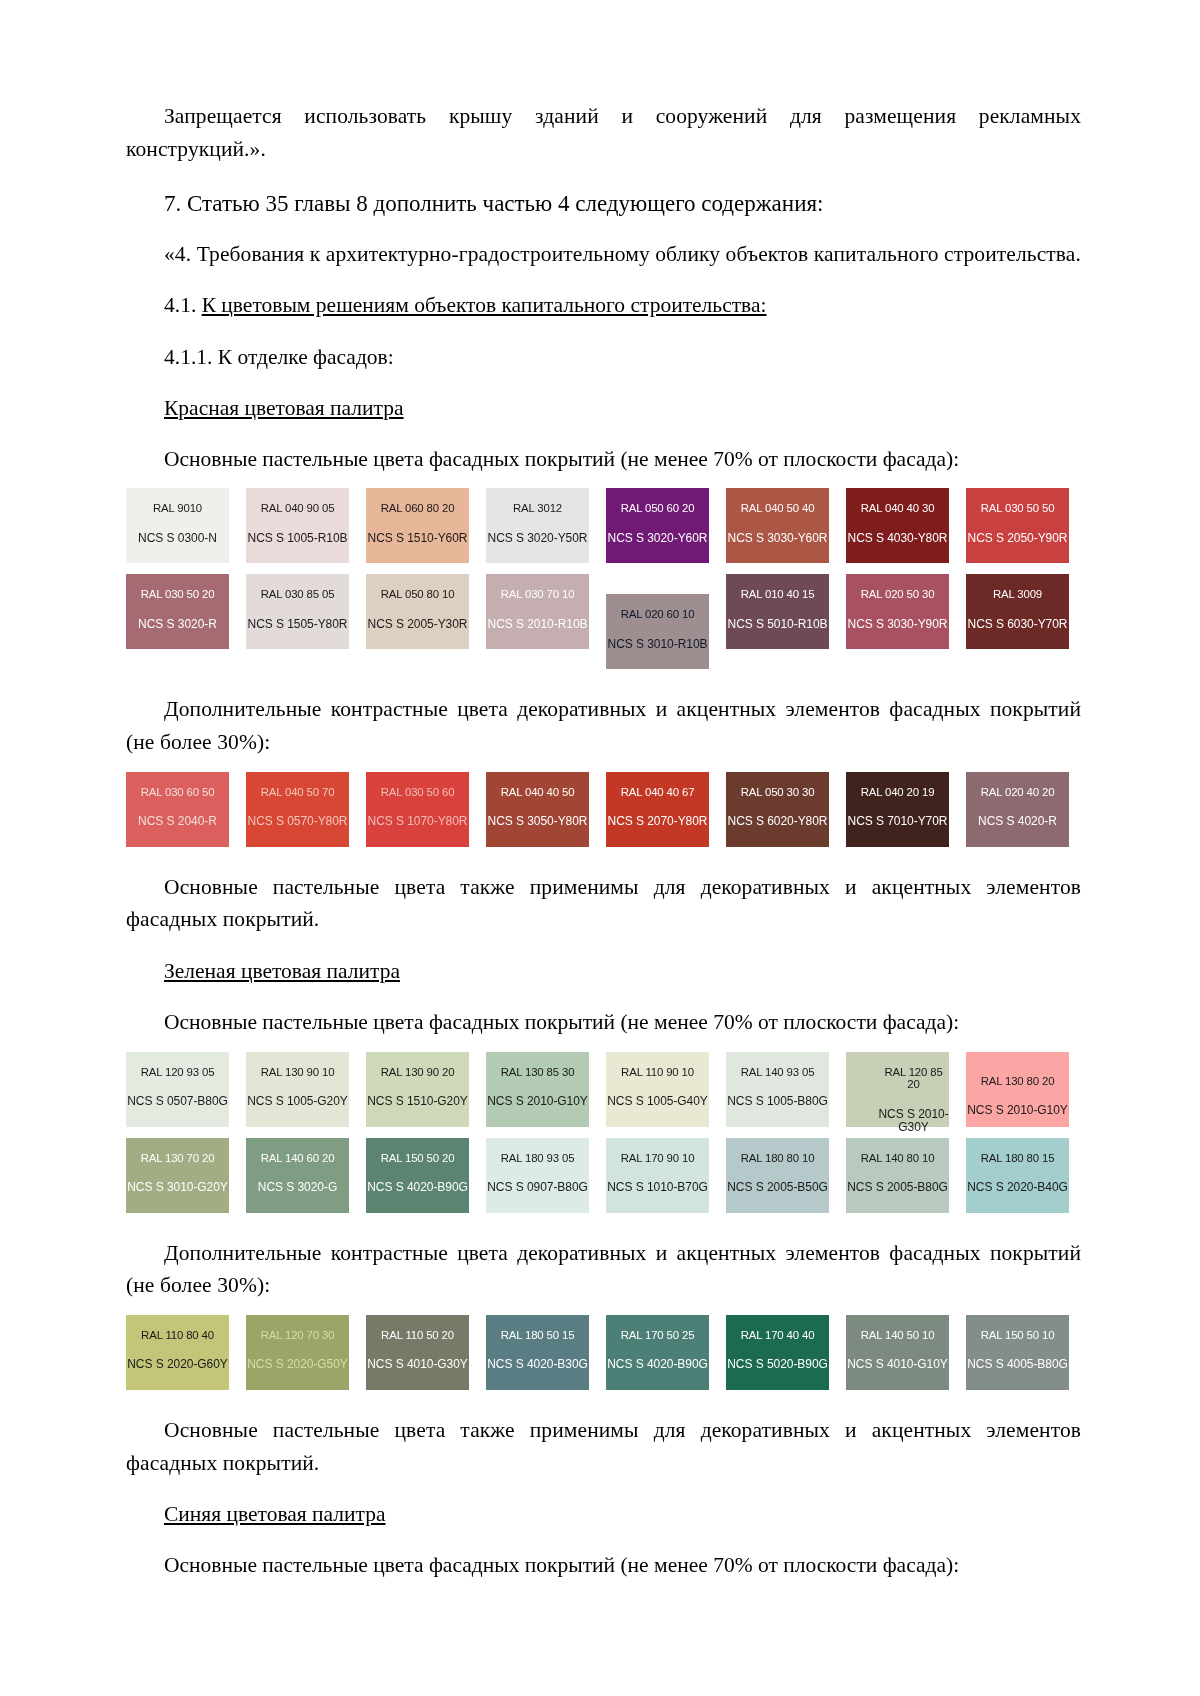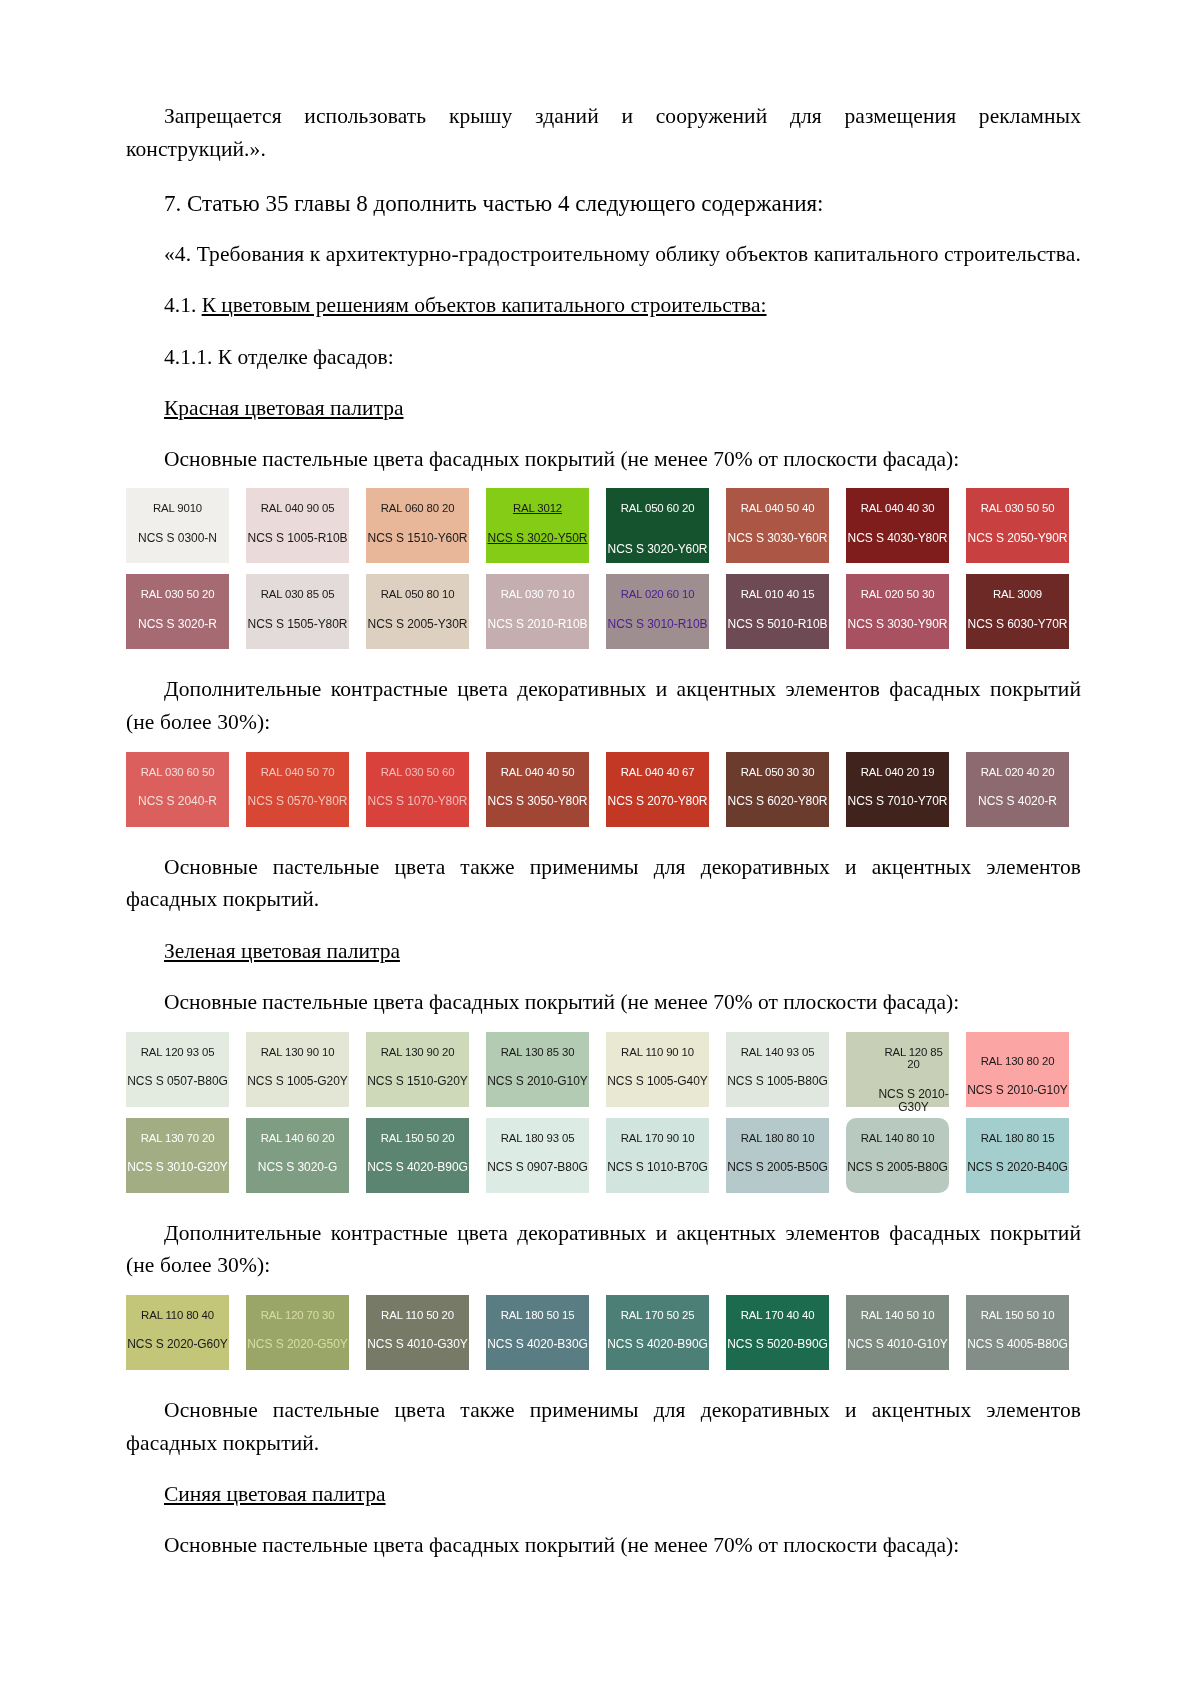--- a/index.html
+++ b/index.html
@@ -115,25 +115,25 @@
           <div class="ncs">NCS S 0300-N</div>
         </div>
         <div class="swatch" style="background: rgb(235, 218, 218); color: rgb(26, 26, 26);">
           <div class="ral">RAL 040 90 05</div>
           <div class="ncs">NCS S 1005-R10B</div>
         </div>
         <div class="swatch" style="background: rgb(232, 183, 154); color: rgb(26, 26, 26);">
           <div class="ral">RAL 060 80 20</div>
           <div class="ncs">NCS S 1510-Y60R</div>
         </div>
-        <div class="swatch" style="background: #84cc16; color: rgb(26, 26, 26); text-decoration: underline;">
+        <div class="swatch" style="background: #e5e5e5; color: rgb(26, 26, 26);">
           <div class="ral">RAL 3012</div>
           <div class="ncs">NCS S 3020-Y50R</div>
         </div>
-        <div class="swatch" style="background: #14532d; color: rgb(255, 255, 255); gap: 11px;">
+        <div class="swatch" style="background: #701a75; color: rgb(255, 255, 255);">
           <div class="ral">RAL 050 60 20</div>
           <div class="ncs">NCS S 3020-Y60R</div>
         </div>
         <div class="swatch" style="background: rgb(172, 86, 69); color: rgb(255, 255, 255);">
           <div class="ral">RAL 040 50 40</div>
           <div class="ncs">NCS S 3030-Y60R</div>
         </div>
         <div class="swatch" style="background: #7f1d1d; color: rgb(255, 255, 255);">
           <div class="ral">RAL 040 40 30</div>
           <div class="ncs">NCS S 4030-Y80R</div>
@@ -151,21 +151,21 @@
           <div class="ncs">NCS S 1505-Y80R</div>
         </div>
         <div class="swatch" style="background: rgb(222, 208, 192); color: rgb(26, 26, 26);">
           <div class="ral">RAL 050 80 10</div>
           <div class="ncs">NCS S 2005-Y30R</div>
         </div>
         <div class="swatch" style="background: rgb(196, 174, 176); color: rgb(255, 255, 255);">
           <div class="ral">RAL 030 70 10</div>
           <div class="ncs">NCS S 2010-R10B</div>
         </div>
-        <div class="swatch" style="background: rgb(158, 142, 144); color: #4c1d95;">
+        <div class="swatch" style="background: rgb(158, 142, 144); color: #0f172a; margin-top: 20px;">
           <div class="ral">RAL 020 60 10</div>
           <div class="ncs">NCS S 3010-R10B</div>
         </div>
         <div class="swatch" style="background: rgb(110, 74, 85); color: rgb(255, 255, 255);">
           <div class="ral">RAL 010 40 15</div>
           <div class="ncs">NCS S 5010-R10B</div>
         </div>
         <div class="swatch" style="background: rgb(168, 81, 96); color: rgb(255, 255, 255);">
           <div class="ral">RAL 020 50 30</div>
           <div class="ncs">NCS S 3030-Y90R</div>
@@ -269,21 +269,21 @@
           <div class="ncs">NCS S 0907-B80G</div>
         </div>
         <div class="swatch" style="background: rgb(209, 228, 222); color: rgb(26, 26, 26);">
           <div class="ral">RAL 170 90 10</div>
           <div class="ncs">NCS S 1010-B70G</div>
         </div>
         <div class="swatch" style="background: rgb(182, 201, 202); color: rgb(26, 26, 26);">
           <div class="ral">RAL 180 80 10</div>
           <div class="ncs">NCS S 2005-B50G</div>
         </div>
-        <div class="swatch" style="background: rgb(184, 202, 192); color: rgb(26, 26, 26); border-radius: 10px;">
+        <div class="swatch" style="background: rgb(184, 202, 192); color: rgb(26, 26, 26);">
           <div class="ral">RAL 140 80 10</div>
           <div class="ncs">NCS S 2005-B80G</div>
         </div>
         <div class="swatch" style="background: rgb(164, 206, 206); color: rgb(26, 26, 26);">
           <div class="ral">RAL 180 80 15</div>
           <div class="ncs">NCS S 2020-B40G</div>
         </div>
       </div>
 
     <p class="para" style="margin-top:24px">Дополнительные контрастные цвета декоративных и акцентных элементов фасадных покрытий (не более 30%):</p>

